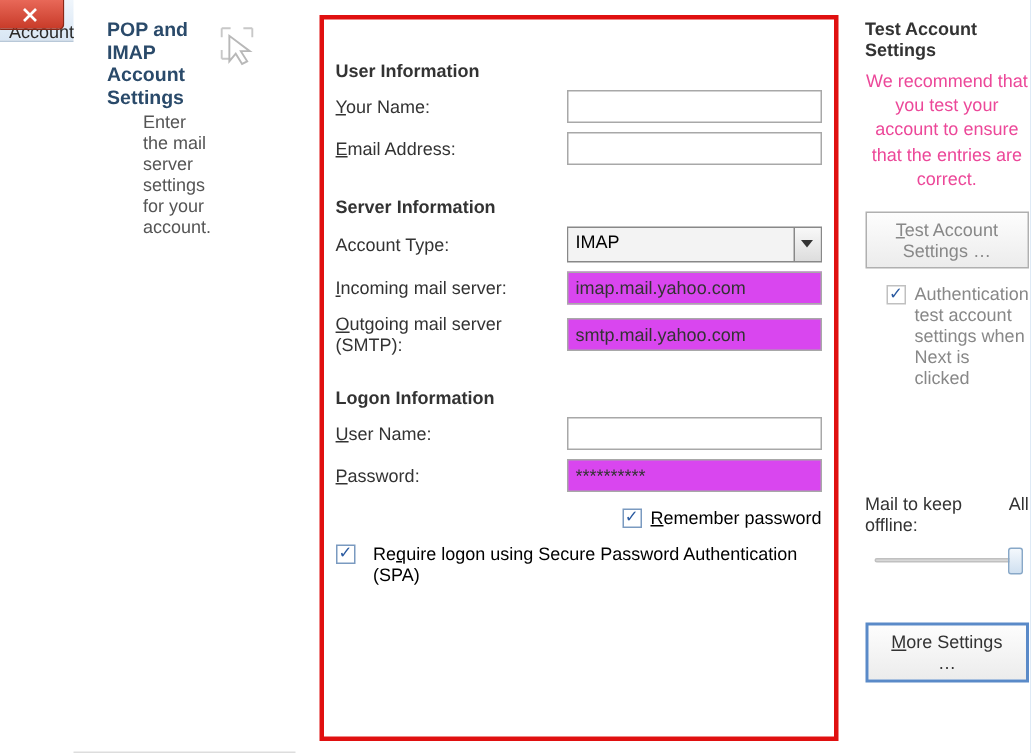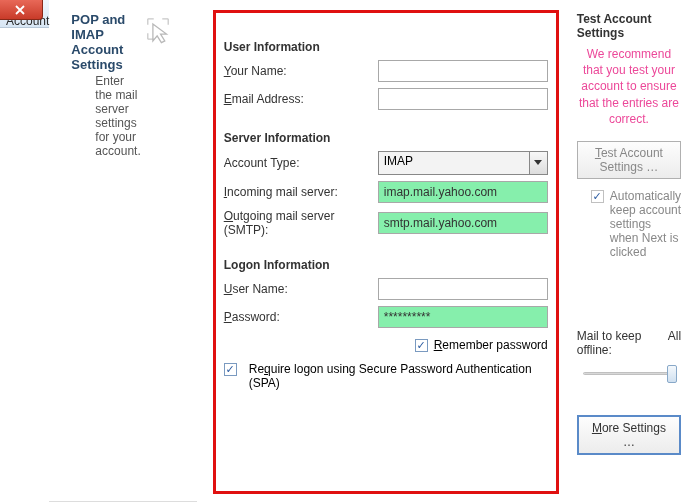--- a/index.html
+++ b/index.html
@@ -95,21 +95,21 @@
   }
   .row label {
     width: 154px;
     color: #333;
   }
   .underline { text-decoration: underline; }
   .txt {
     flex: 1;
     height: 22px;
     border: 1px solid #a8a8a8;
-    background: #86efac;
+    background: #d946ef;
     padding: 0 5px;
     font-family: inherit;
     font-size: 12px;
     color: #333;
   }
   .blur {
     color: transparent;
     text-shadow: 0 0 6px rgba(120,120,120,0.9);
     background: #fff;
   }
@@ -330,21 +330,21 @@
         <span>Re<span class="underline">q</span>uire logon using Secure Password Authentication (SPA)</span>
       </div>
     </div>
 
     <div class="right-col">
       <div class="right-h">Test Account Settings</div>
       <div class="right-p">We recommend that you test your account to ensure that the entries are correct.</div>
       <button class="btn-mid"><span class="underline">T</span>est Account Settings …</button>
       <div class="auto-row">
         <div class="cbox checked"></div>
-        <span>Automatically keep account settings when Next is clicked</span>
+        <span>Authentication test account settings when Next is clicked</span>
       </div>
 
       <div class="mail-keep">
         <span>Mail to keep offline:</span>
         <span>All</span>
       </div>
       <div class="slider-wrap">
         <div class="slider-track"></div>
         <div class="slider-thumb"></div>
       </div>

